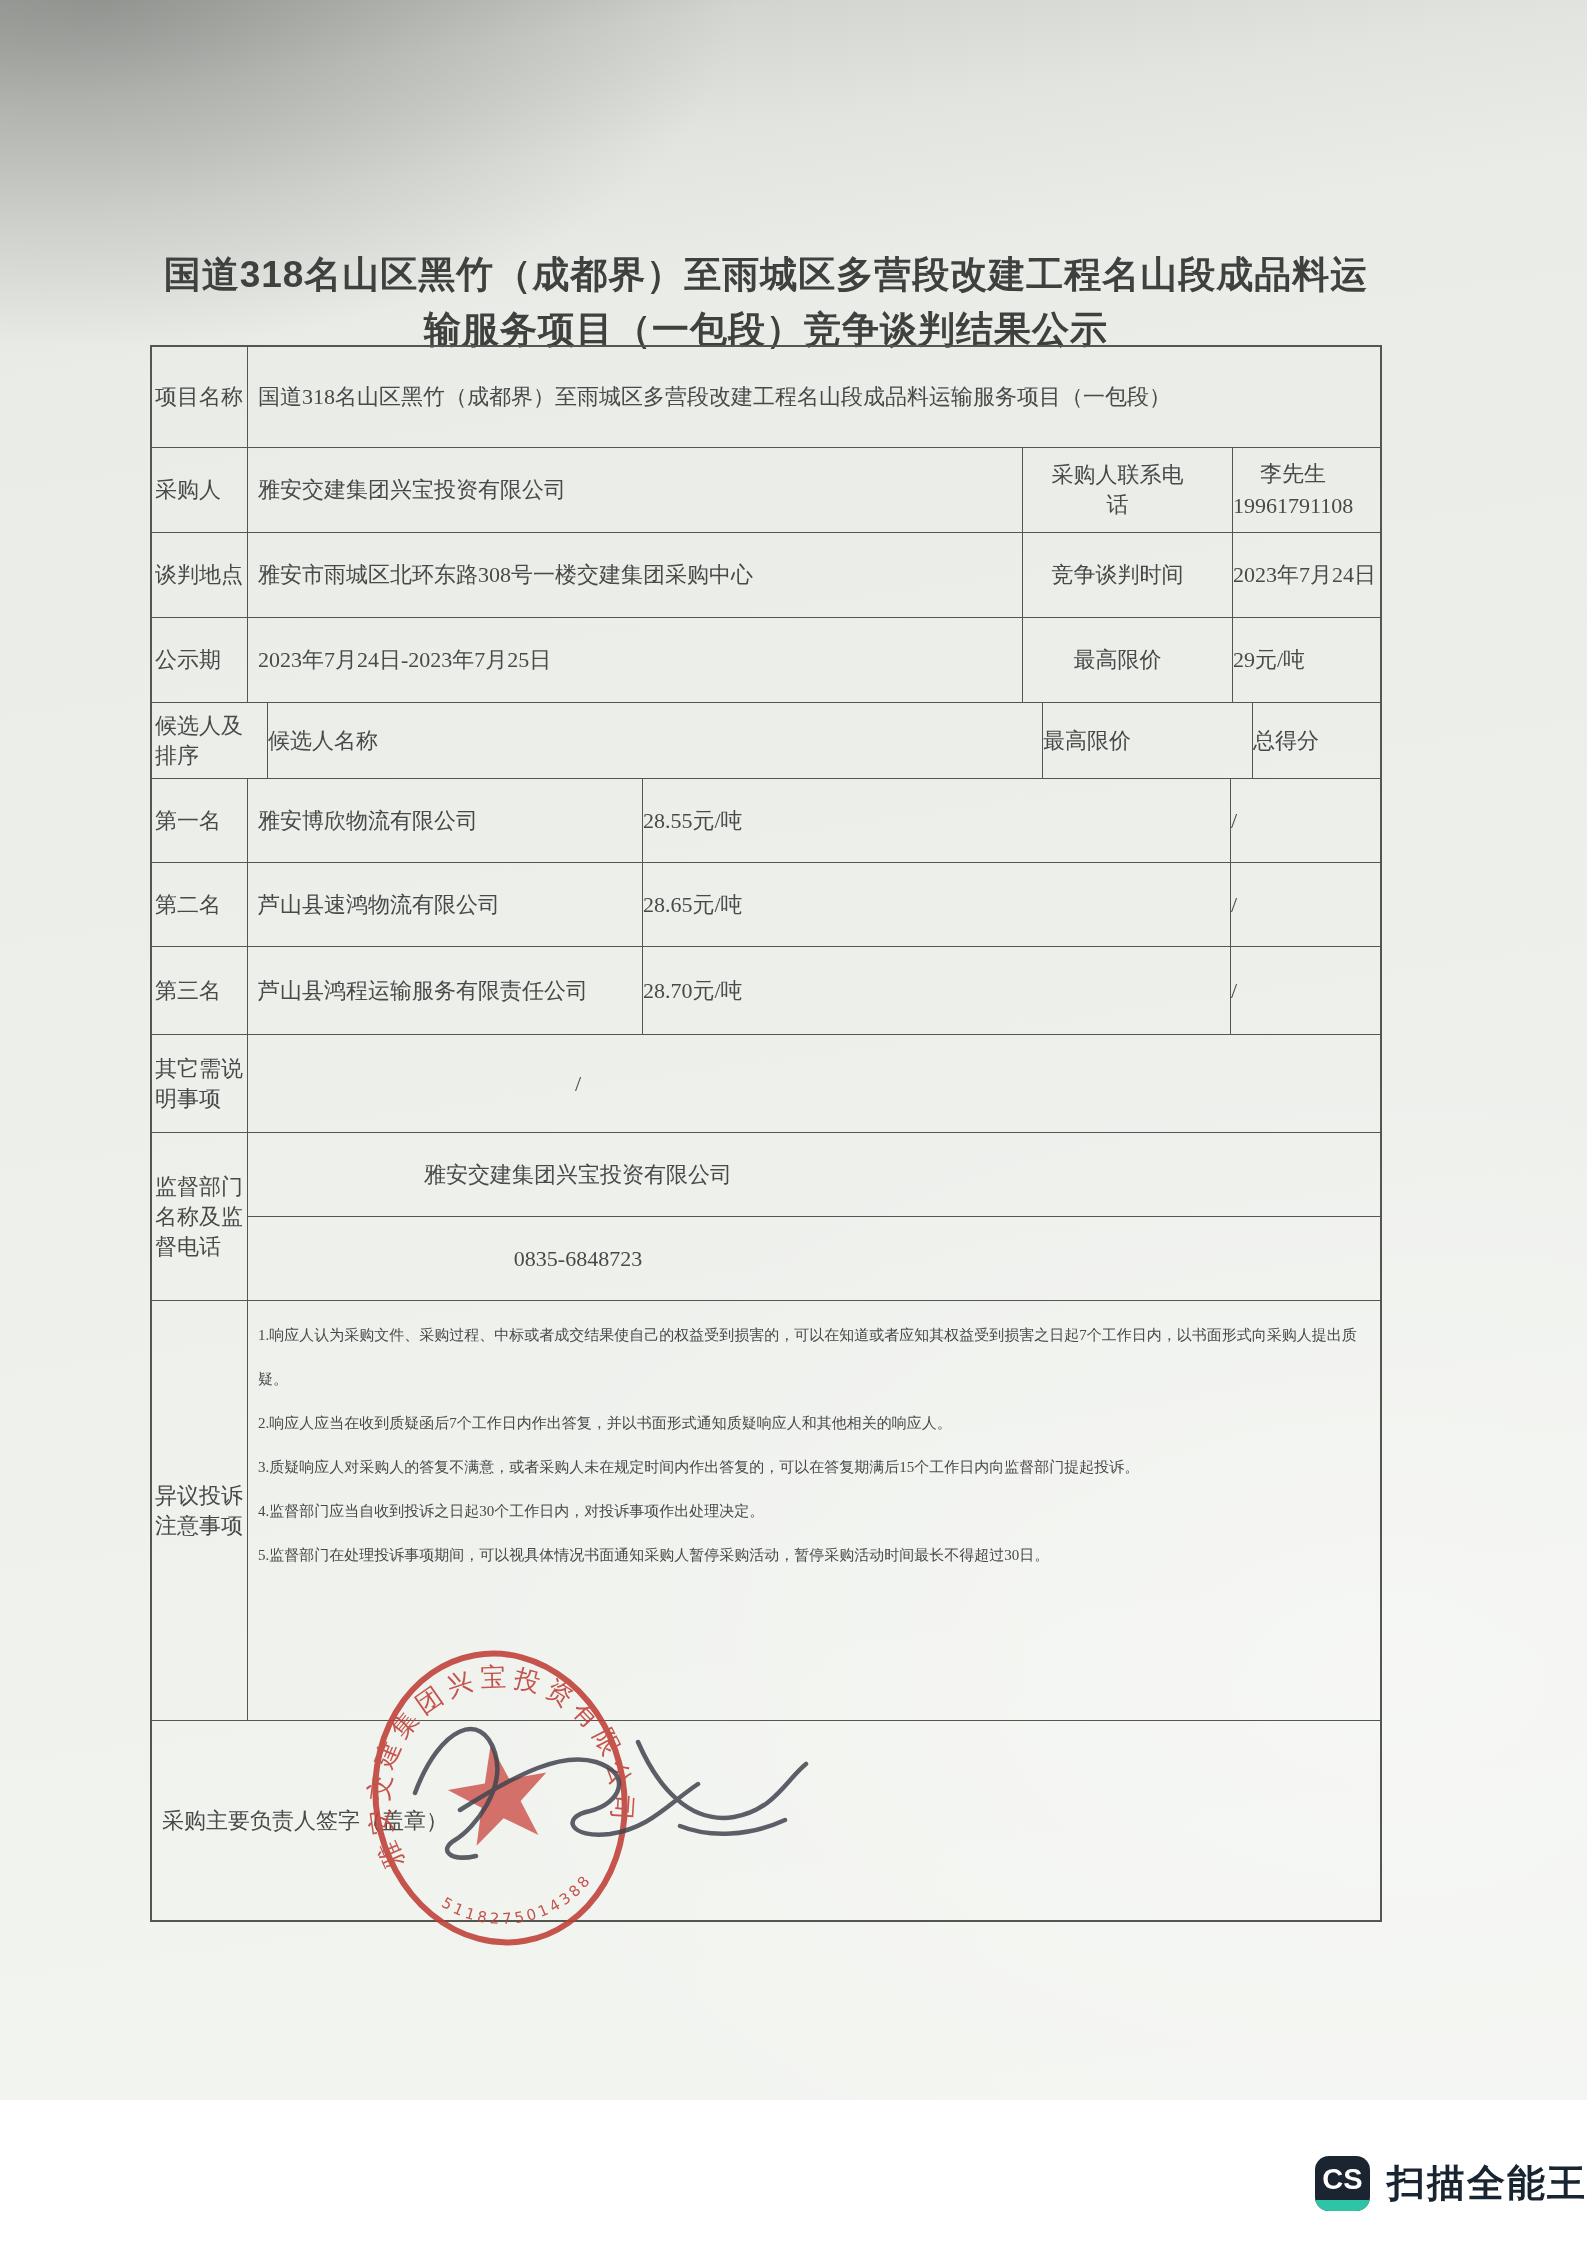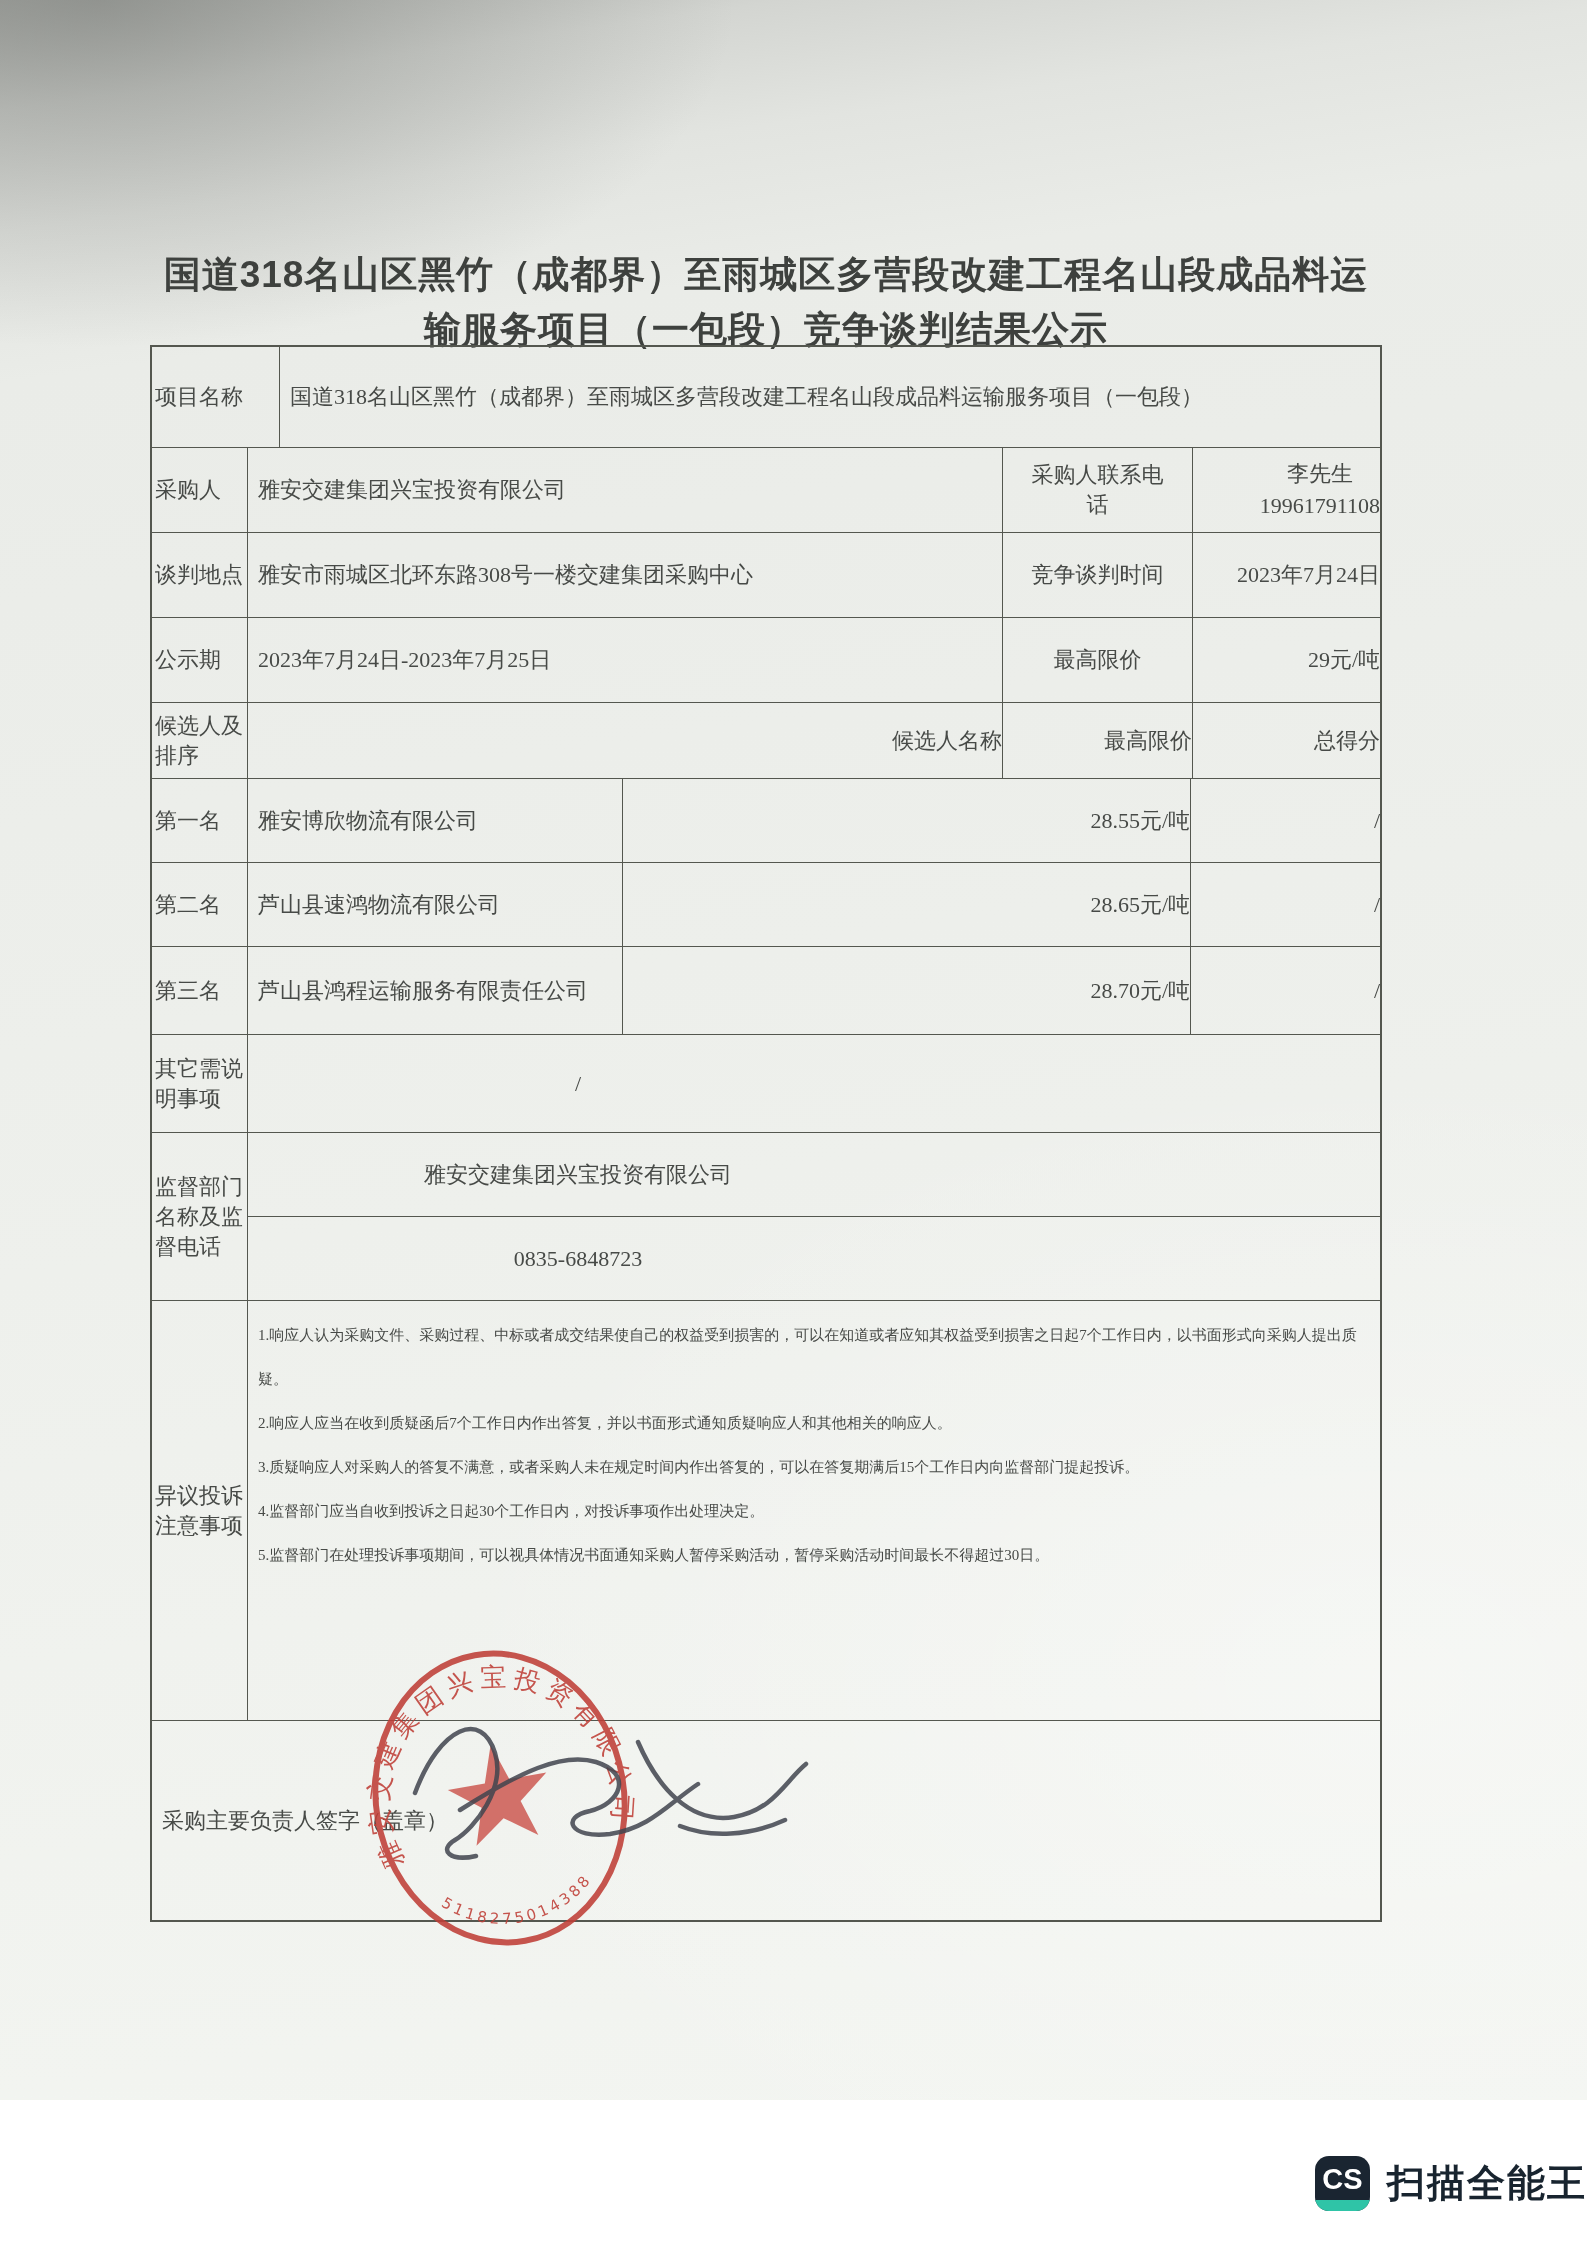--- a/index.html
+++ b/index.html
@@ -16,27 +16,27 @@
   .white-strip{position:absolute;left:0;top:2100px;width:1587px;height:145px;background:#ffffff;}
 
   .doc-title{
     position:absolute;left:150px;top:247px;width:1232px;
     text-align:center;font-family:"Liberation Sans","DejaVu Sans",sans-serif;
     font-size:37px;line-height:55px;font-weight:700;color:#3e413e;letter-spacing:1px;
   }
 
   .tbl{position:absolute;left:150px;top:345px;width:1232px;border:2px solid #54574f;box-sizing:border-box;font-size:22px;}
   .row{display:flex;border-top:1.6px solid #54574f;box-sizing:border-box;}
-  .row.first{border-top:none;gap:32px;}
+  .row.first{border-top:none;}
   .c{border-left:1.6px solid #54574f;box-sizing:border-box;display:flex;align-items:center;}
   .c.nb{border-left:none;}
   .lab{flex:0 0 95px;padding:4px 3px;line-height:30px;}
   .val{padding:4px 10px;line-height:34px;}
   .grow{flex:1 1 auto;}
-  .ctr{justify-content:flex-end;text-align:center;}
+  .ctr{justify-content:flex-start;text-align:center;margin-left:20px;}
   .w755{flex:0 0 755px;}
   .w375{flex:0 0 375px;}
   .w568{flex:0 0 568px;}
   .w190{flex:0 0 190px;}
   .sublab{line-height:30px;text-align:center;}
   .sublab .inner-nar{width:146px;margin:0 auto;}
   .stacked{flex-direction:column;align-items:stretch;padding:0;}
   .stacked > div{flex:1 1 50%;display:flex;align-items:center;}
   .stacked > div.divider{border-bottom:1.6px solid #54574f;}
   .inner-left{width:660px;text-align:center;}

